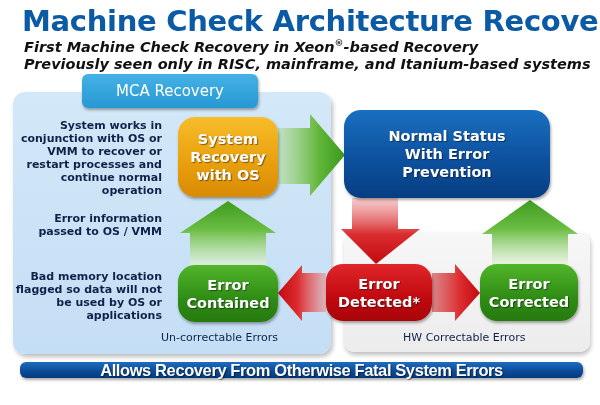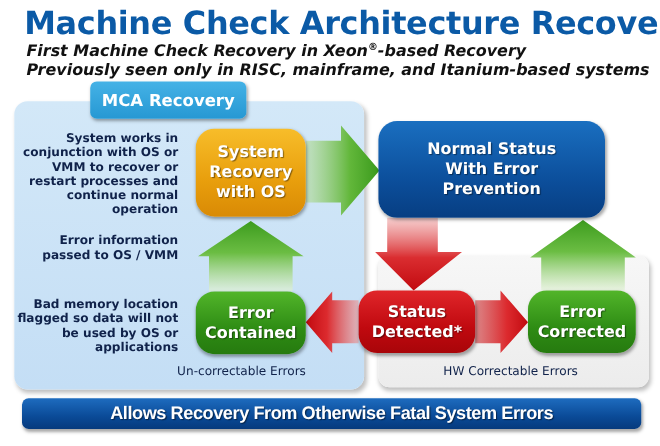--- a/index.html
+++ b/index.html
@@ -8,44 +8,44 @@
   .abs { position:absolute; }
   .title { left:22px; top:4px; font-size:29px; font-weight:bold; color:#0b5aa6; letter-spacing:-0.3px; white-space:nowrap; }
   .subtitle { left:24px; font-size:14.5px; font-weight:bold; font-style:italic; color:#111; white-space:nowrap; }
   .sub1 { top:38px; } .sub2 { top:56px; }
   .sub1 sup { font-size:9px; }
 
   .panel-blue { left:13px; top:92px; width:318px; height:262px; border-radius:12px;
      background:linear-gradient(180deg,#d3e8f8,#c4def5); box-shadow:2px 3px 4px rgba(0,0,0,0.25); }
   .panel-gray { left:344px; top:232px; width:246px; height:120px; border-radius:10px;
      background:linear-gradient(180deg,#f7f7f7,#ececec); box-shadow:1px 3px 4px rgba(0,0,0,0.25); }
-  .tab { left:82px; top:74px; width:142px; height:34px; border-radius:6px;
+  .tab { left:82px; top:74px; width:176px; height:34px; border-radius:6px;
      background:linear-gradient(180deg,#45b2e6,#2698d3); box-shadow:1px 2px 3px rgba(0,0,0,0.35);
-     color:#fff; font-weight:bold; font-size:15px; display:flex; align-items:center; justify-content:center; }
+     color:#fff; font-weight:normal; font-size:15px; display:flex; align-items:center; justify-content:center; }
 
   .desc { font-size:11px; font-weight:bold; color:#10224a; text-align:right; line-height:13px; width:150px; left:12px; }
   .d1 { top:119px; } .d2 { top:212px; } .d3 { top:270px; }
 
   .box { display:flex; align-items:center; justify-content:center; text-align:center; color:#fff;
      font-weight:bold; border-radius:17px; text-shadow:1px 1px 1px rgba(0,0,0,0.45); box-shadow:1px 2px 3px rgba(0,0,0,0.35); }
   .orange { left:178px; top:117px; width:100px; height:80px; font-size:14.5px; line-height:18px;
      background:linear-gradient(180deg,#f7bd2a,#e89e0c 60%,#d98a05); }
   .blue { left:344px; top:110px; width:206px; height:88px; font-size:14.5px; line-height:18px;
      background:linear-gradient(180deg,#1a6fc0,#0c4f9c 60%,#073e82);align-items:center; }
   .green1 { left:178px; top:265px; width:100px; height:57px; font-size:14.5px; line-height:18px;
      background:linear-gradient(180deg,#52b52a,#2e8c14 60%,#267a0f); }
   .red { left:326px; top:264px; width:106px; height:57px; font-size:14.5px; line-height:18px;
      background:linear-gradient(180deg,#e0262a,#c0090f 60%,#a80509); }
   .green2 { left:480px; top:264px; width:98px; height:57px; font-size:14.5px; line-height:18px;
      background:linear-gradient(180deg,#52b52a,#2e8c14 60%,#267a0f); }
 
   .caption { font-size:11px; font-weight:normal; color:#10224a; white-space:nowrap; }
   .cap1 { left:161px; top:331px; } .cap2 { left:403px; top:331px; }
 
-  .banner { left:20px; top:362px; width:563px; height:28px; border-radius:6px;
+  .banner { left:20px; top:362px; width:563px; height:16px; border-radius:6px;
      background:linear-gradient(180deg,#1e6cbf,#0a4a97 60%,#063a7d); box-shadow:1px 2px 3px rgba(0,0,0,0.35);
      color:#fff; font-family:"Liberation Sans", sans-serif; font-weight:bold; font-size:16.5px; letter-spacing:-0.4px;
      display:flex; align-items:center; justify-content:center; text-shadow:1px 1px 1px rgba(0,0,0,0.5); }
   svg.arrows { position:absolute; left:0; top:0; }
 </style>
 </head>
 <body>
 
 <div class="abs title">Machine Check Architecture Recovery</div>
 <div class="abs subtitle sub1"><span>First Machine Check Recovery in Xeon</span><sup>®</sup><span>-based Recovery</span></div>
@@ -100,19 +100,19 @@
 
 <div class="abs desc d1">System works in conjunction with OS or VMM to recover or restart processes and continue normal operation</div>
 <div class="abs desc d2">Error information passed to OS / VMM</div>
 <div class="abs desc d3">Bad memory location flagged so data will not be used by OS or applications</div>
 
 <div class="abs box orange">System Recovery with OS</div>
 <div class="abs box blue">
     <span style="width:120px;display:block">Normal Status With Error Prevention</span>
   </div>
 <div class="abs box green1">Error Contained</div>
-<div class="abs box red">Status Detected*</div>
+<div class="abs box red">Error Detected*</div>
 <div class="abs box green2">Error Corrected</div>
 
 <div class="abs caption cap1">Un-correctable Errors</div>
 <div class="abs caption cap2">HW Correctable Errors</div>
 
 <div class="abs banner">Allows Recovery From Otherwise Fatal System Errors</div>
 
 </body></html>

